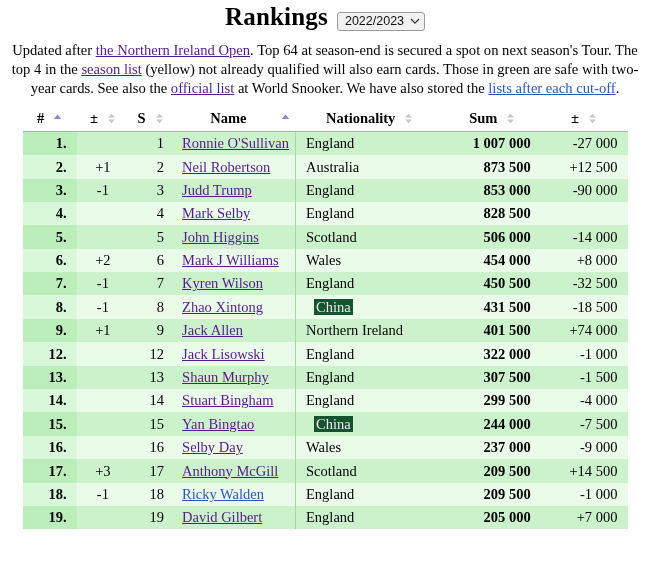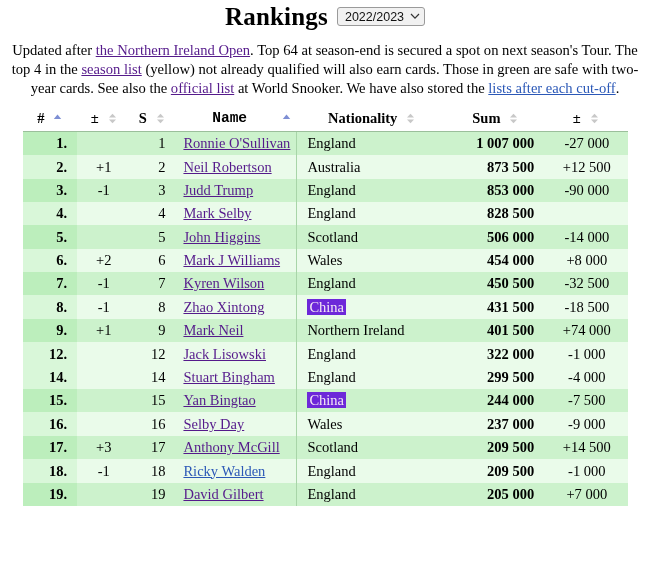--- a/index.html
+++ b/index.html
@@ -16,21 +16,21 @@
     overflow: hidden;
   }
 
   
   .page-head {
     text-align: center;
     padding-top: 3px;
   }
   .title-line {
     display: flex;
-    align-items: center;
+    align-items: flex-end;
     justify-content: center;
     gap: 9px;
   }
   .page-title {
     font-family: "Liberation Serif", "DejaVu Serif", serif;
     font-size: 25px;
     font-weight: bold;
     letter-spacing: 0.2px;
     margin: 0;
     padding: 0;
@@ -94,21 +94,21 @@
     white-space: nowrap;
     text-align: center;
     vertical-align: middle;
   }
   th .th-inner {
     display: flex;
     align-items: center;
     justify-content: center;
     gap: 9px;
   }
-  th.th-name .th-inner { gap: 16px; justify-content: space-between; font-family: Liberation Mono, monospace; }
+  th.th-name .th-inner { gap: 16px; justify-content: space-between; }
   th.th-name .lbl { flex: 1; text-align: center; padding-left: 14px; }
 
   .sort-icon { width: 9px; height: 11px; flex: 0 0 9px; }
   .sort-icon svg { display: block; }
 
   tbody td {
     padding: 2px 6px;
     height: 19.4px;
     line-height: 1.28;
     white-space: nowrap;
@@ -121,38 +121,39 @@
   
   tbody tr.odd  td.c-rank { background: #bceebc; }
   tbody tr.even td.c-rank { background: #d9f7d9; }
 
   td.c-rank   { text-align: right;  font-weight: bold; width: 42px; padding-right: 10px; }
   td.c-move   { text-align: center; width: 44px; }
   td.c-s      { text-align: right;  width: 30px; padding-right: 8px;}
   td.c-name   { text-align: left;   padding-left: 10px; border-right: 1px solid #a8d5a8; }
   td.c-nat    { text-align: left;   padding-left: 10px; width: 140px;}
   td.c-sum    { text-align: right;  font-weight: bold; width: 86px; padding-right: 10px;}
-  td.c-diff   { text-align: center;  width: 76px; padding-right: 4px;}
+  td.c-diff   { text-align: right;  width: 76px; padding-right: 10px;}
 
   th.th-rank  { width: 42px; }
   th.th-move  { width: 44px; }
   th.th-s     { width: 30px; }
   th.th-nat   { width: 140px; }
   th.th-sum   { width: 86px; }
   th.th-diff  { width: 76px; }
 
   a.player {
     color: #551a8b;
   }
   a.player.unvisited { color: #2b58b7; }
 
   .hl {
-    background: #6d28d9;
+    background: #14532d;
     color: #f4e9f4;
     padding: 0 2px;
+    margin-left: 8px;
   }
 </style>
 </head>
 <body>
 
 <div class="page-head">
   <div class="title-line">
     <h1 class="page-title">Rankings</h1>
     <div class="season-select">
       <span>2022/2023</span>
@@ -318,33 +319,42 @@
           <td class="c-s">8</td>
           <td class="c-name"><a href="#" class="player">Zhao Xintong</a></td>
           <td class="c-nat"><span class="hl">China</span></td>
           <td class="c-sum">431 500</td>
           <td class="c-diff">-18 500</td>
         </tr>
         <tr class="odd">
           <td class="c-rank">9.</td>
           <td class="c-move">+1</td>
           <td class="c-s">9</td>
-          <td class="c-name"><a href="#" class="player">Mark Neil</a></td>
+          <td class="c-name"><a href="#" class="player">Jack Allen</a></td>
           <td class="c-nat">Northern Ireland</td>
           <td class="c-sum">401 500</td>
           <td class="c-diff">+74 000</td>
         </tr>
         <tr class="even">
           <td class="c-rank">12.</td>
           <td class="c-move"></td>
           <td class="c-s">12</td>
           <td class="c-name"><a href="#" class="player">Jack Lisowski</a></td>
           <td class="c-nat">England</td>
           <td class="c-sum">322 000</td>
           <td class="c-diff">-1 000</td>
+        </tr>
+        <tr class="odd">
+          <td class="c-rank">13.</td>
+          <td class="c-move"></td>
+          <td class="c-s">13</td>
+          <td class="c-name"><a href="#" class="player">Shaun Murphy</a></td>
+          <td class="c-nat">England</td>
+          <td class="c-sum">307 500</td>
+          <td class="c-diff">-1 500</td>
         </tr>
         <tr class="even">
           <td class="c-rank">14.</td>
           <td class="c-move"></td>
           <td class="c-s">14</td>
           <td class="c-name"><a href="#" class="player">Stuart Bingham</a></td>
           <td class="c-nat">England</td>
           <td class="c-sum">299 500</td>
           <td class="c-diff">-4 000</td>
         </tr>

